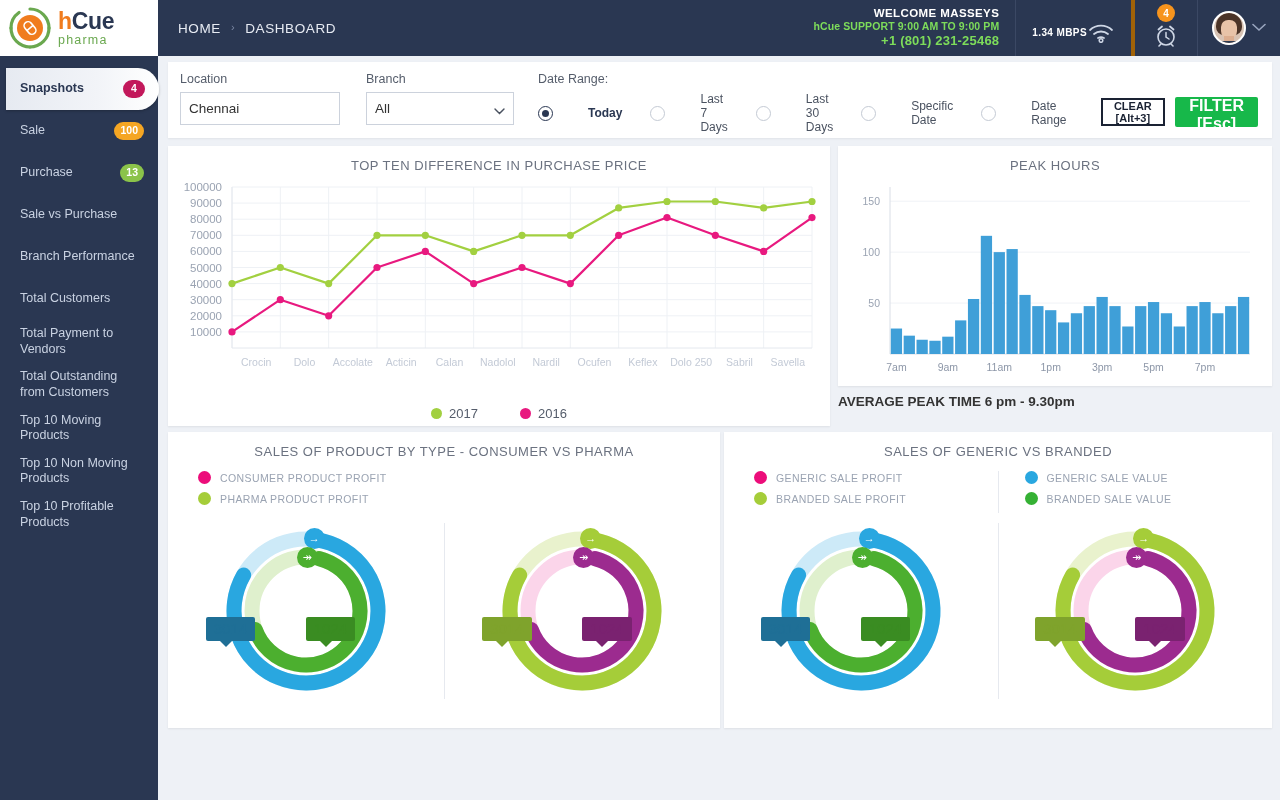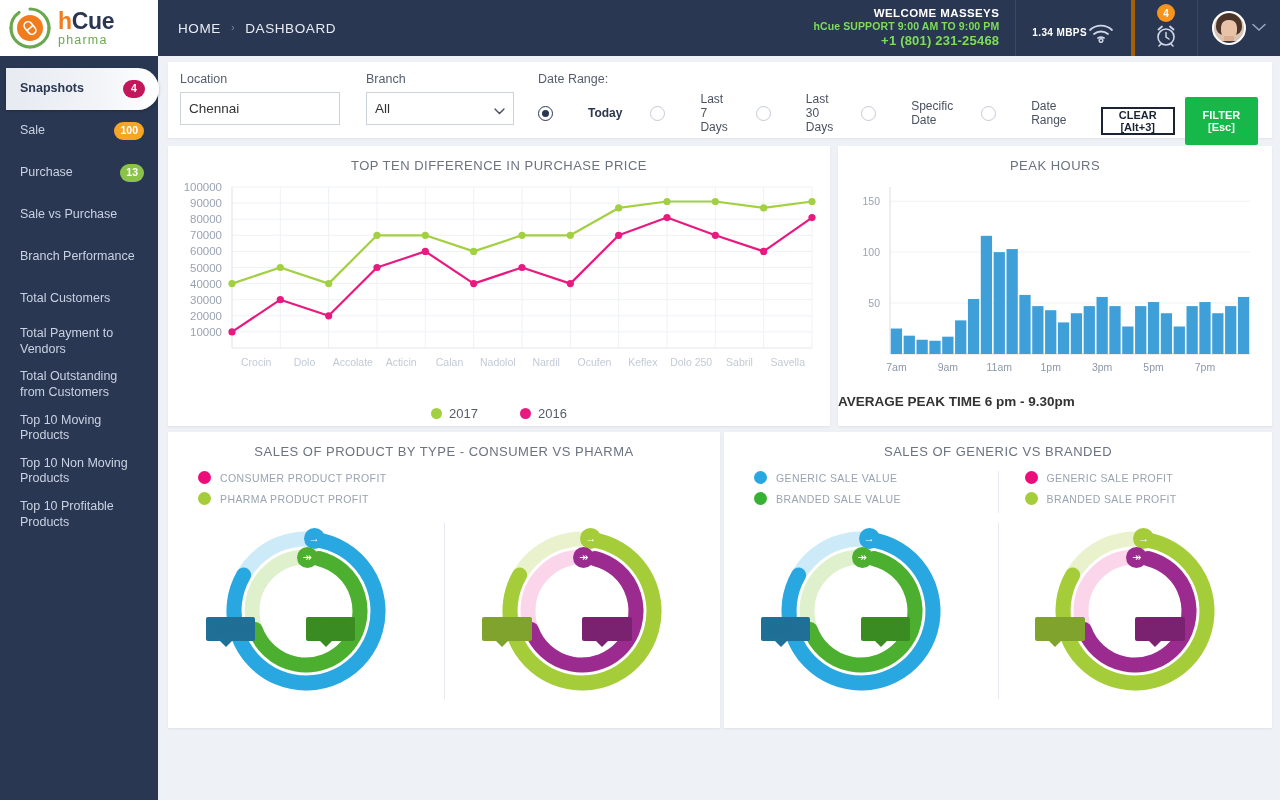--- a/index.html
+++ b/index.html
@@ -130,32 +130,32 @@
     border-radius: 50%; background: #2a3752;
   }
   .radio-lbl { font-size: 12px; color: #4a5260; margin-left: 28px; }
   .radio-opt.sel .radio-lbl { font-weight: 700; color: #2a3752; }
   .btns { display: flex; align-items: center; gap: 10px; margin-left: 6px; }
   .btn-clear {
     height: 28px; padding: 0 10px; border: 2px solid #1a2233; background: #fff;
     font-size: 11px; font-weight: 700; color: #1a2233; cursor: pointer; font-family: inherit;
   }
   .btn-filter {
-    height: 48px; padding: 0 14px; border: none; background: #17b84a; color: #fff;
-    font-size: 11px; font-weight: 700; cursor: pointer; border-radius: 2px; font-family: inherit;
+    height: 30px; padding: 0 14px; border: none; background: #17b84a; color: #fff;
+    font-size: 16px; font-weight: 700; cursor: pointer; border-radius: 2px; font-family: inherit;
   }
 
   
   .card { background: #fff; box-shadow: 0 1px 2px rgba(0,0,0,.07); position: absolute; }
   .card-title {
     text-align: center; font-size: 13px; color: #6b7280; letter-spacing: .5px;
     padding-top: 12px; font-weight: 400;
   }
   #card-line   { left: 168px; top: 146px;  width: 662px; height: 280px; }
-  #card-peak   { left: 838px; top: 146px;  width: 434px; height: 280px; }
+  #card-peak   { left: 838px; top: 146px;  width: 434px; height: 240px; }
   #card-type   { left: 168px; top: 432px;  width: 552px; height: 296px; }
   #card-gen    { left: 724px; top: 432px;  width: 548px; height: 296px; }
 
   .chart-area { position: relative; }
 
   .legend-row { display: flex; justify-content: center; gap: 42px; align-items: flex-end;
                 margin-top: 18px; }
   .legend-item { display: flex; align-items: center; gap: 7px; font-size: 13px; color: #555d6b; }
   .dot { width: 11px; height: 11px; border-radius: 50%; display: inline-block; }
 
@@ -553,36 +553,36 @@
           </div>
         </div>
       </div>
   </section>
 
   <section class="card" id="card-gen">
     <div class="card-title">SALES OF GENERIC VS BRANDED</div>
     <div class="donut-legends" id="legend-3">
         <div class="dl-col">
           <div class="dl-item">
+            <span class="dot" style="background: rgb(236, 13, 122);"></span>
+            <span class="dl-txt">GENERIC SALE PROFIT</span>
+          </div>
+          <div class="dl-item">
+            <span class="dot" style="background: rgb(165, 205, 57);"></span>
+            <span class="dl-txt">BRANDED SALE PROFIT</span>
+          </div>
+        </div>
+        <div class="dl-col">
+          <div class="dl-item">
             <span class="dot" style="background: rgb(41, 167, 224);"></span>
             <span class="dl-txt">GENERIC SALE VALUE</span>
           </div>
           <div class="dl-item">
             <span class="dot" style="background: rgb(53, 177, 52);"></span>
             <span class="dl-txt">BRANDED SALE VALUE</span>
-          </div>
-        </div>
-        <div class="dl-col">
-          <div class="dl-item">
-            <span class="dot" style="background: rgb(236, 13, 122);"></span>
-            <span class="dl-txt">GENERIC SALE PROFIT</span>
-          </div>
-          <div class="dl-item">
-            <span class="dot" style="background: rgb(165, 205, 57);"></span>
-            <span class="dl-txt">BRANDED SALE PROFIT</span>
           </div>
         </div>
       </div>
     <div class="donut-row" id="donuts-3">
         <div class="donut-cell">
           <div class="donut-wrap">
             <svg width="176" height="176">
               <circle cx="88" cy="88" r="72" fill="none" stroke="#cdeaf8" stroke-width="15"></circle>
               <circle cx="88" cy="88" r="54" fill="none" stroke="#dff0cd" stroke-width="15"></circle>
               <path d="M 98.02046326912473 16.700699050606943 A 72 72 0 1 1 25.646170927520423 51.99999999999999" fill="none" stroke="#29a7e0" stroke-width="15" stroke-linecap="round"></path>

